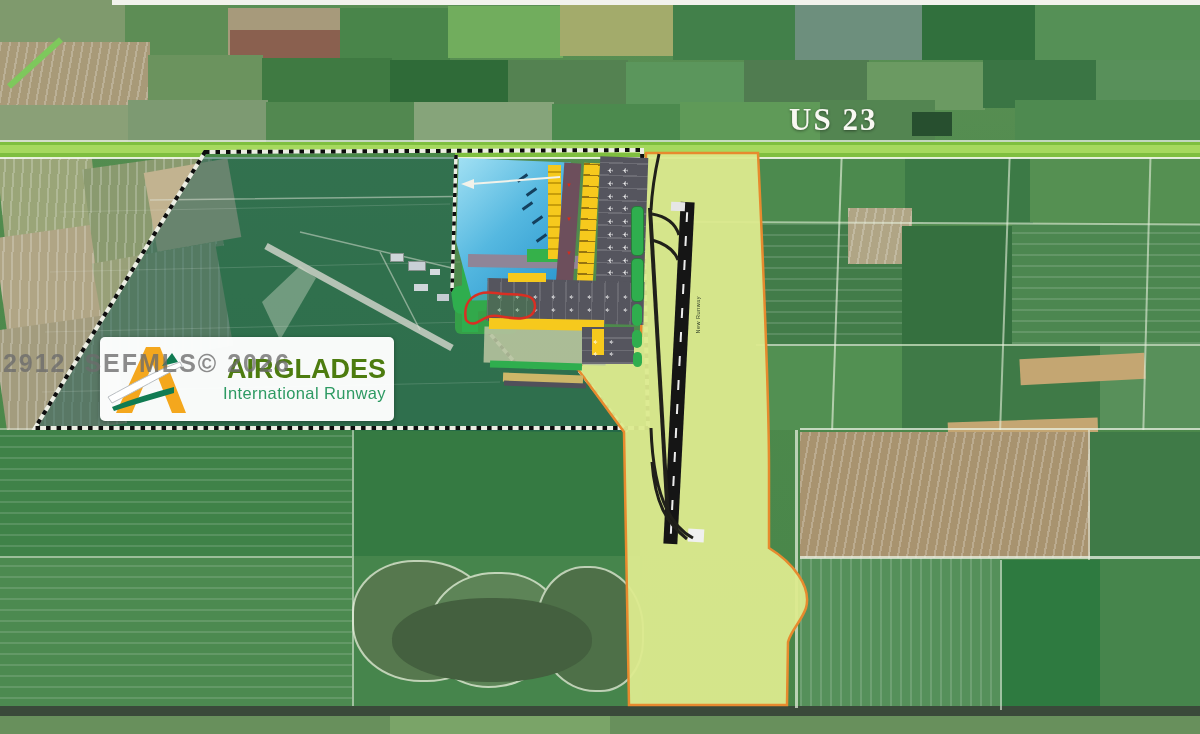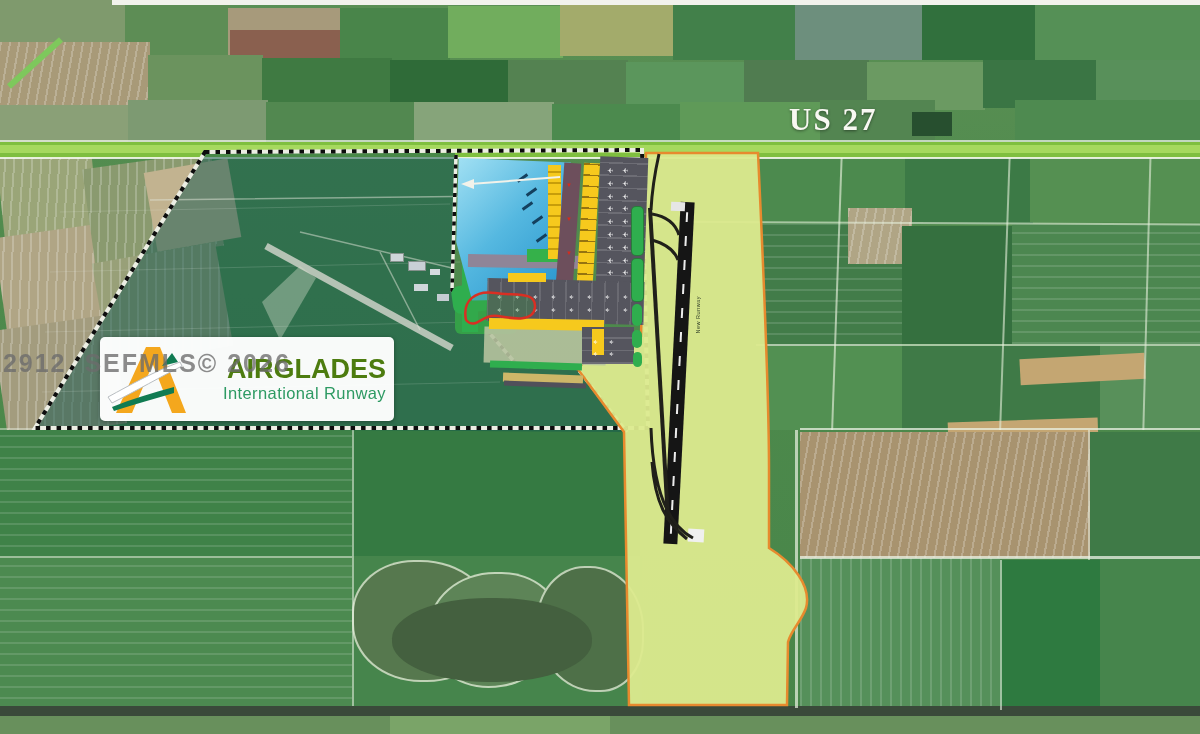--- a/index.html
+++ b/index.html
@@ -239,21 +239,21 @@
 
   <svg id="topSvg" class="layer" width="1200" height="734" viewBox="0 0 1200 734">
     <path class="taxi" d="M650,208 L668,520"></path>
     <path class="links" d="M659,154 C655,172 652,190 651,210 M652,214 C664,216 675,222 679,235 M652,240 C663,243 674,249 678,260 M651,428 C653,490 668,525 693,538 M652,462 C655,504 667,523 687,539"></path>
     <path class="red" d="M466,320 C462,300 476,290 495,293 C515,296 536,291 535,307 C534,322 514,319 498,316 C482,313 476,331 466,320"></path>
     <path class="wht" d="M560,177 L470,184"></path>
     <path class="whd" d="M474,179 L461,184 L474,189 Z"></path>
   </svg>
 
   <div id="labels" class="layer">
-    <div id="us27">US 27</div>
+    <div id="us27">US 23</div>
     <div id="runwayLabel">New Runway</div>
   </div>
 
   <div id="logo">
     <div id="logoGlyph">
       <svg width="88" height="80" viewBox="0 0 88 80">
         <path class="lg-y" d="M16,74 L46,8 L60,8 L32,74 Z"></path>
         <path class="lg-y" d="M46,8 L60,8 L86,74 L72,74 Z"></path>
         <path class="lg-g" d="M12,68 C32,60 52,54 74,48 L74,54 C54,60 32,66 14,72 Z"></path>
         <path class="lg-w" d="M8,58 C30,46 55,32 80,23 L82,27 C62,37 36,52 12,64 Z"></path>

